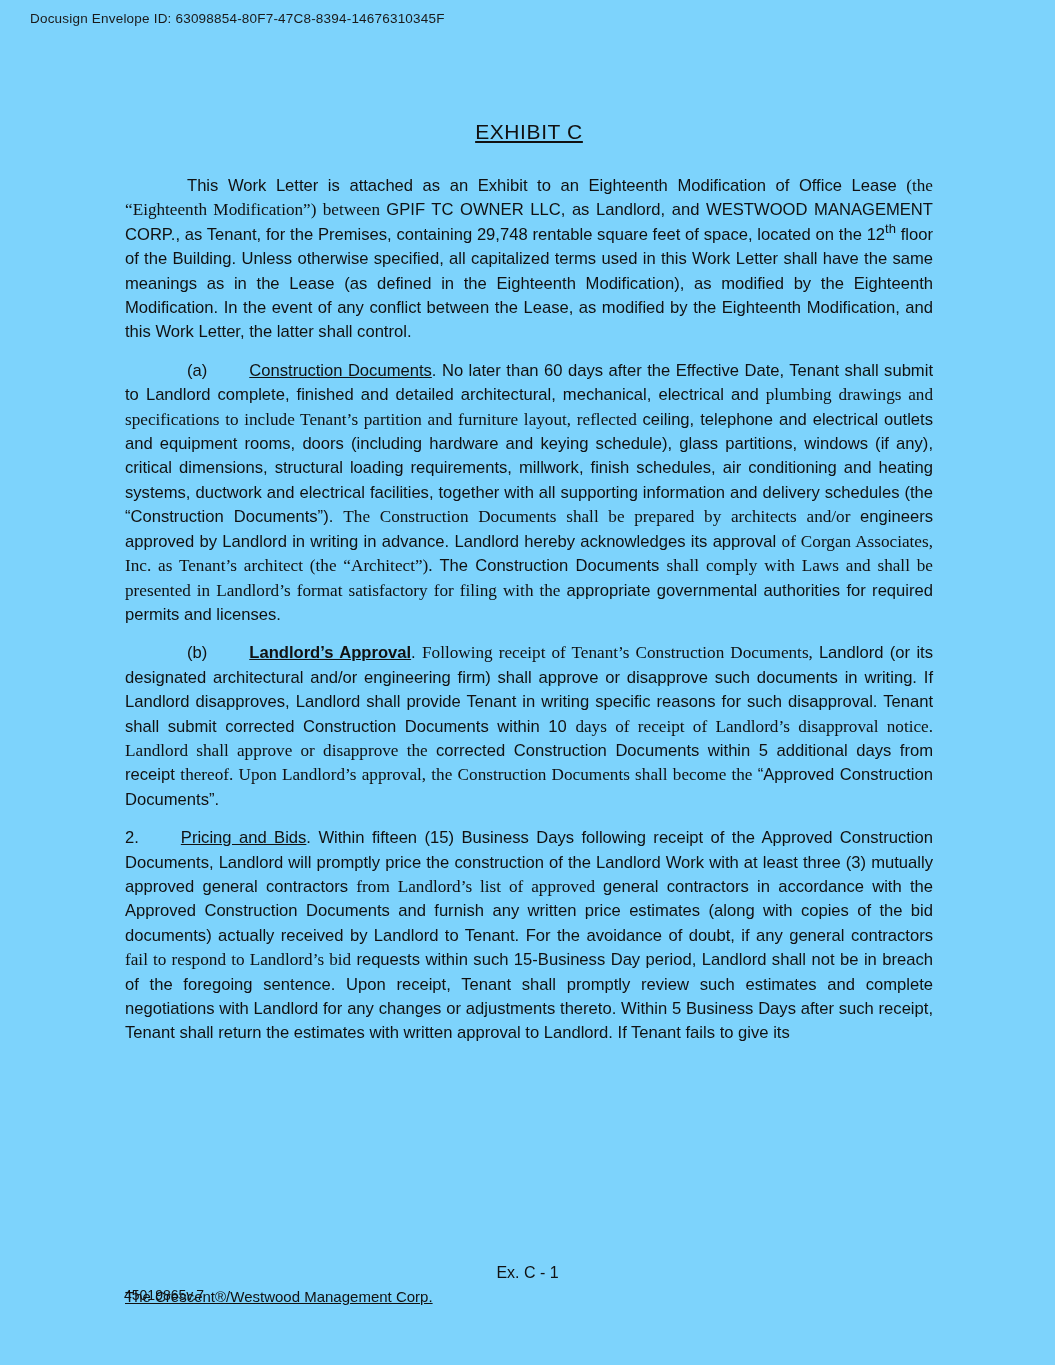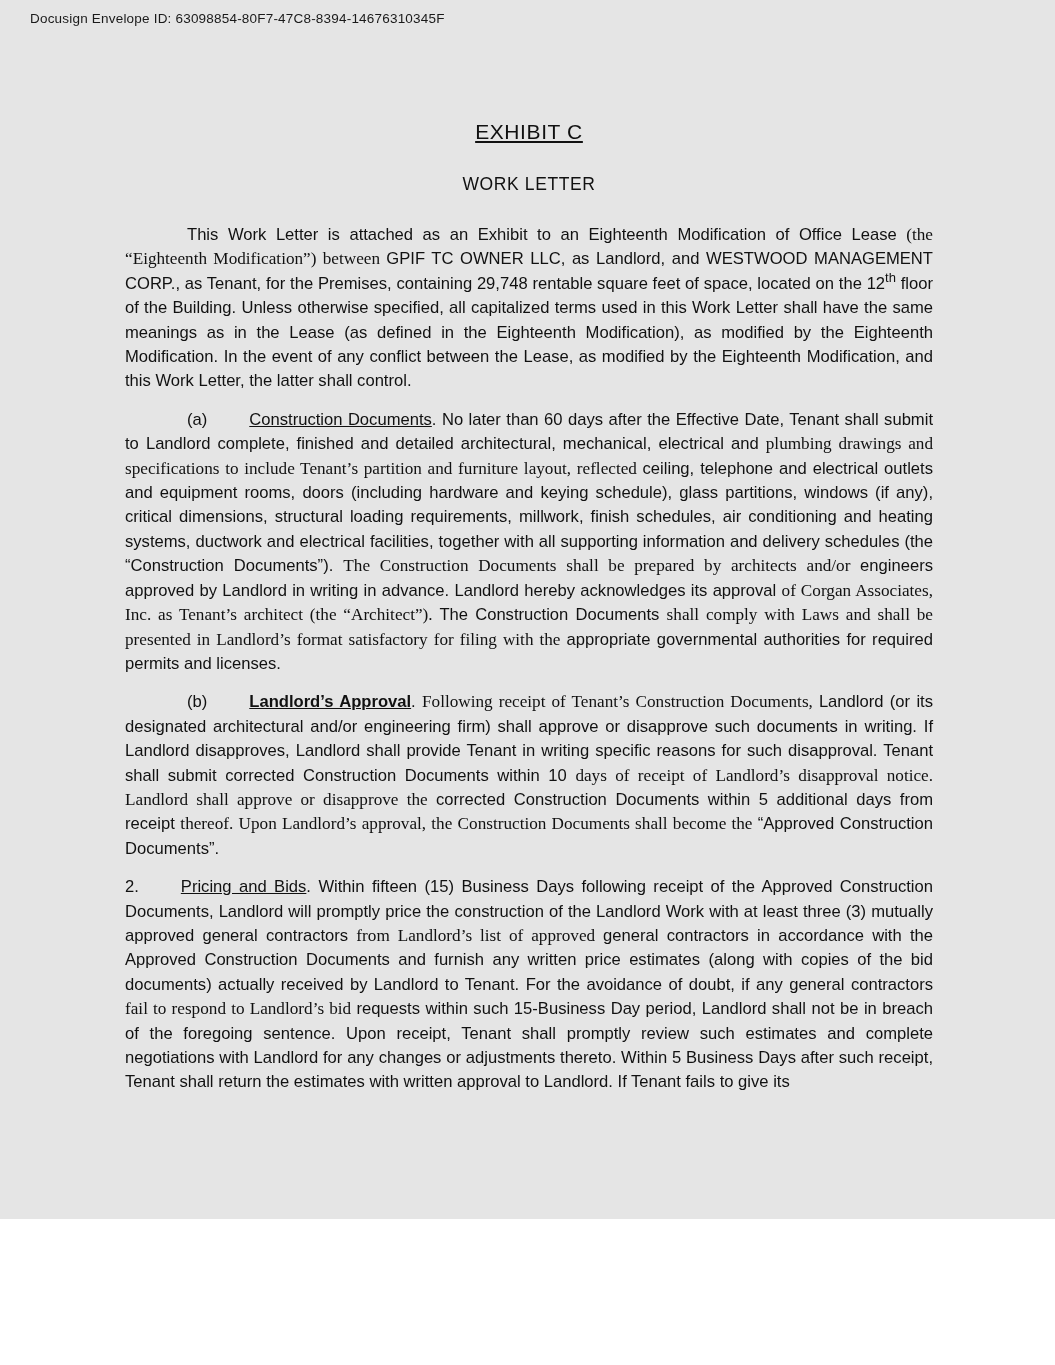--- a/index.html
+++ b/index.html
@@ -3,22 +3,22 @@
 <meta charset="utf-8">
 <style>
   html, body {
     margin: 0;
     padding: 0;
     background: #ffffff;
   }
   .page {
     position: relative;
     width: 1055px;
-    height: 1219px;
-    background: #e5e5e5;
+    height: 1365px;
+    background: #7dd3fc;
     color: #111111;
     font-family: "Liberation Sans", sans-serif;
     box-sizing: border-box;
     overflow: hidden;
   }
   .envelope-id {
     position: absolute;
     top: 11px;
     left: 30px;
     font-size: 13.5px;
@@ -83,21 +83,20 @@
 </style>
 </head>
 <body>
 
 <div class="page">
 
   <div class="envelope-id">Docusign Envelope ID: 63098854-80F7-47C8-8394-14676310345F</div>
 
   <div class="content">
     <h1 class="doc-title"><span class="u">EXHIBIT C</span></h1>
-    <h2 class="doc-subtitle">WORK LETTER</h2>
     <div id="body-blocks">
         <p class="para indent"><span class="">This Work Letter is attached as an Exhibit to an Eighteenth Modification of Office Lease </span><span class="serif">(the “Eighteenth Modification”) between </span><span class="">GPIF TC OWNER LLC, as Landlord, and WESTWOOD MANAGEMENT CORP., as Tenant, for the Premises, containing 29,748 rentable square feet of space, located on the 12</span><span class="sup">th</span><span class=""> floor of the Building.  Unless otherwise specified, all capitalized terms used in this Work Letter shall have the same meanings as in the Lease (as defined in the Eighteenth Modification), as modified by the Eighteenth Modification.  In the event of any conflict between the Lease, as modified by the Eighteenth Modification, and this Work Letter, the latter shall control.</span></p>
         <p class="para indent"><span class="">(a)</span><span class="tab"></span><span class="u">Construction Documents</span><span class="">.  No later than 60 days after the Effective Date, Tenant shall submit to Landlord complete, finished and detailed architectural, mechanical, electrical and </span><span class="serif">plumbing drawings and specifications to include Tenant’s partition and furniture layout, reflected </span><span class="">ceiling, telephone and electrical outlets and equipment rooms, doors (including hardware and keying schedule), glass partitions, windows (if any), critical dimensions, structural loading requirements, millwork, finish schedules, air conditioning and heating systems, ductwork and electrical facilities, together with all supporting information and delivery schedules (the “Construction Documents”).  </span><span class="serif">The Construction Documents shall be prepared by architects and/or </span><span class="">engineers approved by Landlord in writing in advance. Landlord hereby acknowledges its approval </span><span class="serif">of Corgan Associates, Inc. as Tenant’s architect (the “Architect”).  </span><span class="">The Construction Documents </span><span class="serif">shall comply with Laws and shall be presented in Landlord’s format satisfactory for filing with the </span><span class="">appropriate governmental authorities for required permits and licenses.</span></p>
         <p class="para indent"><span class="">(b)</span><span class="tab"></span><span class="u b">Landlord’s Approval</span><span class="">.  </span><span class="serif">Following receipt of Tenant’s Construction Documents, </span><span class="">Landlord (or its designated architectural and/or engineering firm) shall approve or disapprove such documents in writing.  If Landlord disapproves, Landlord shall provide Tenant in writing specific reasons for such disapproval.  Tenant shall submit corrected Construction Documents within 10 </span><span class="serif">days of receipt of Landlord’s disapproval notice.  Landlord shall approve or disapprove the </span><span class="">corrected Construction Documents within 5 additional days from receipt </span><span class="serif">thereof.  Upon Landlord’s approval, the Construction Documents shall become the </span><span class="">“Approved Construction Documents”.</span></p>
         <p class="para"><span class="">2.</span><span class="tab"></span><span class="u">Pricing and Bids</span><span class="">.  Within fifteen (15) Business Days following receipt of the Approved Construction Documents, Landlord will promptly price the construction of the Landlord Work with at least three (3) mutually approved general contractors </span><span class="serif">from Landlord’s list of approved </span><span class="">general contractors in accordance with the Approved Construction Documents and furnish any written price estimates (along with copies of the bid documents) actually received by Landlord to Tenant.  For the avoidance of doubt, if any general contractors </span><span class="serif">fail to respond to Landlord’s bid </span><span class="">requests within such 15-Business Day period, Landlord shall not be in breach of the foregoing sentence.  Upon receipt, Tenant shall promptly review such estimates and complete negotiations with Landlord for any changes or adjustments thereto.  Within 5 Business Days after such receipt, Tenant shall return the estimates with written approval to Landlord.  If Tenant fails to give its</span></p>
       </div>
   </div>
 
   <div class="footer-company">The Crescent®/Westwood Management Corp.</div>
 

